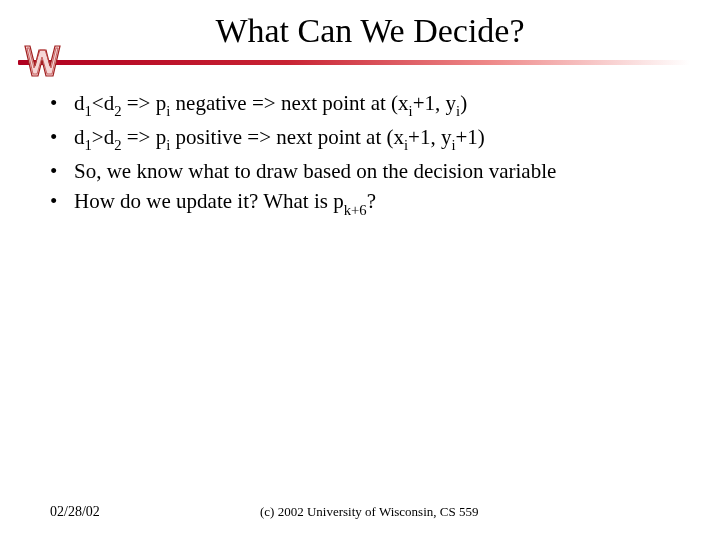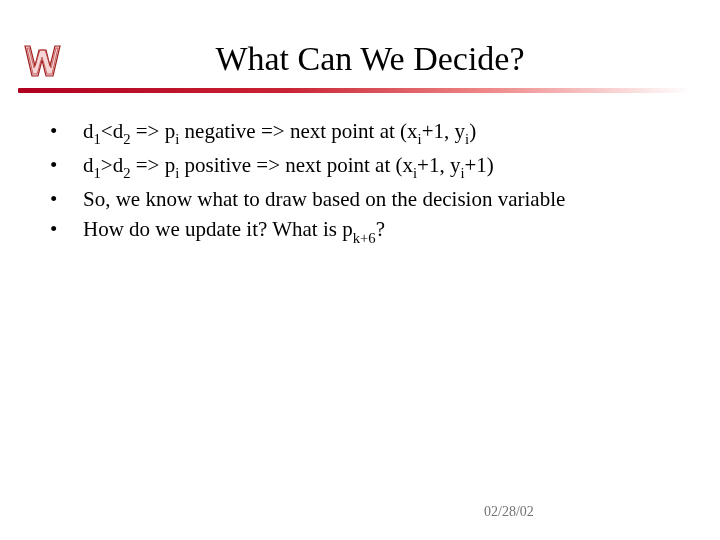--- a/index.html
+++ b/index.html
@@ -9,21 +9,21 @@
     }
     body {
       width: 720px;
       height: 540px;
       background: #ffffff;
       font-family: "Times New Roman", Times, serif;
       position: relative;
       overflow: hidden;
     }
     .header-area {
-      padding-top: 40px;
+      padding-top: 12px;
       position: relative;
     }
     .logo {
       position: absolute;
       left: 22px;
       top: 40px;
       width: 42px;
       height: 40px;
     }
     .title {
@@ -55,39 +55,37 @@
       line-height: 1.35;
       color: #000;
       margin-bottom: 2px;
     }
     .bullet-marker {
       width: 24px;
       flex-shrink: 0;
     }
     .bullet-text {
       flex: 1;
-      margin-left: 9px;
     }
     .sub {
       font-size: 0.7em;
       vertical-align: sub;
       position: relative;
       top: 1px;
     }
     .footer {
       position: absolute;
       bottom: 20px;
       left: 0;
       right: 0;
       display: flex;
       align-items: baseline;
       padding: 0 56px 0 50px;
       font-size: 14px;
-      color: #737373;
-      justify-content: flex-end;
+      color: #000000;
     }
     .footer-date {
       width: 180px;
     }
     .footer-copyright {
       font-size: 13px;
       margin-left: 30px;
     }
   </style>
 </head>
@@ -120,13 +118,14 @@
       </li>
       <li class="bullet-item">
         <span class="bullet-marker">•</span>
         <span class="bullet-text">How do we update it? What is p<span class="sub">k+6</span>?</span>
       </li>
     </ul>
 </div>
 
 <div class="footer">
   <span class="footer-date">02/28/02</span>
+  <span class="footer-copyright">(c) 2002 University of Wisconsin, CS 559</span>
 </div>
 
 </body></html>

